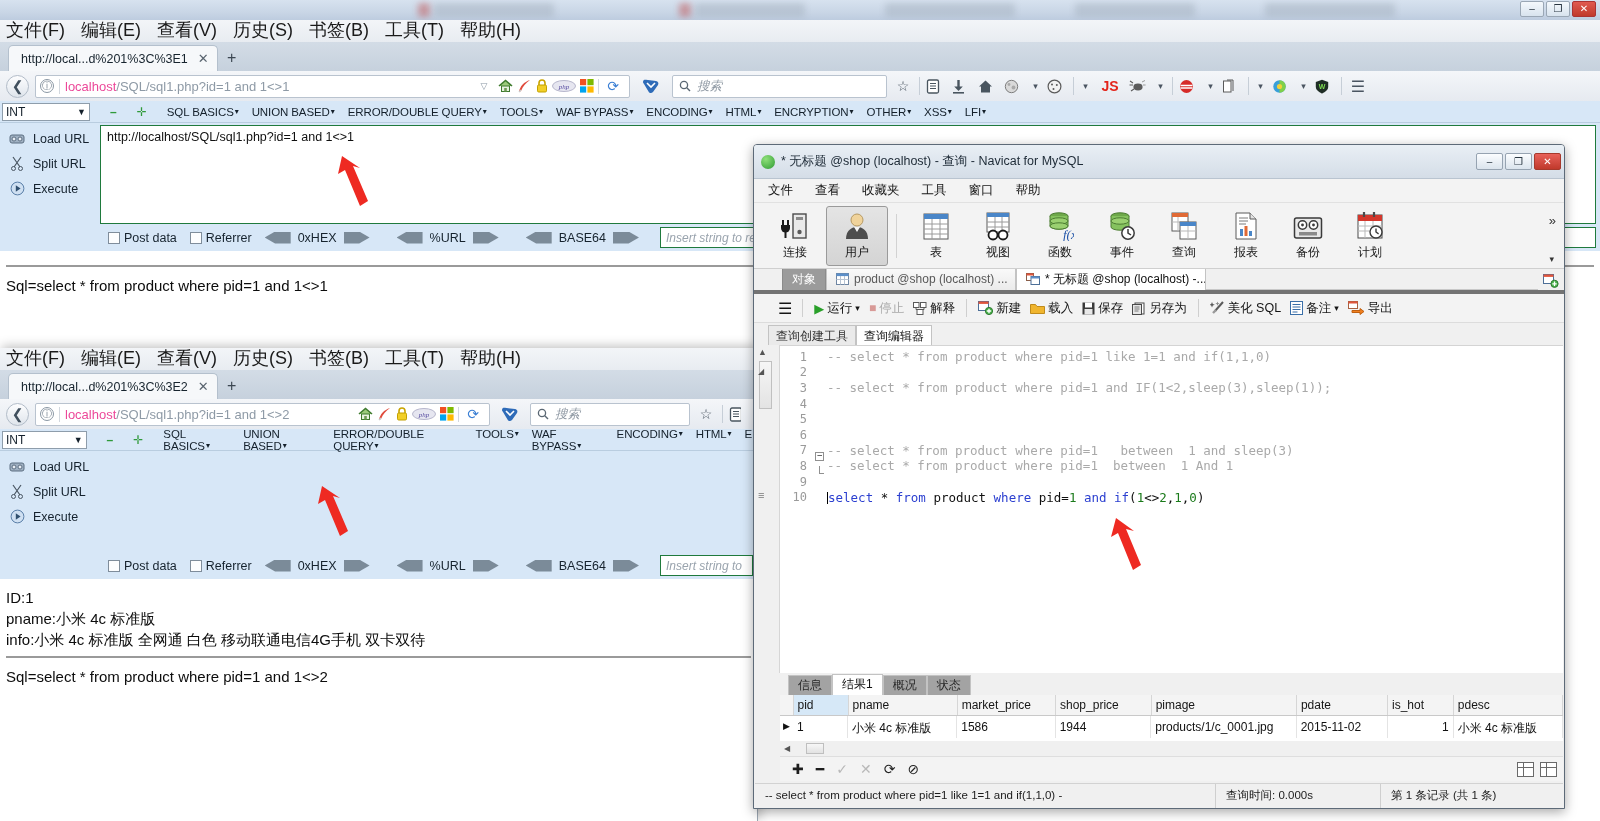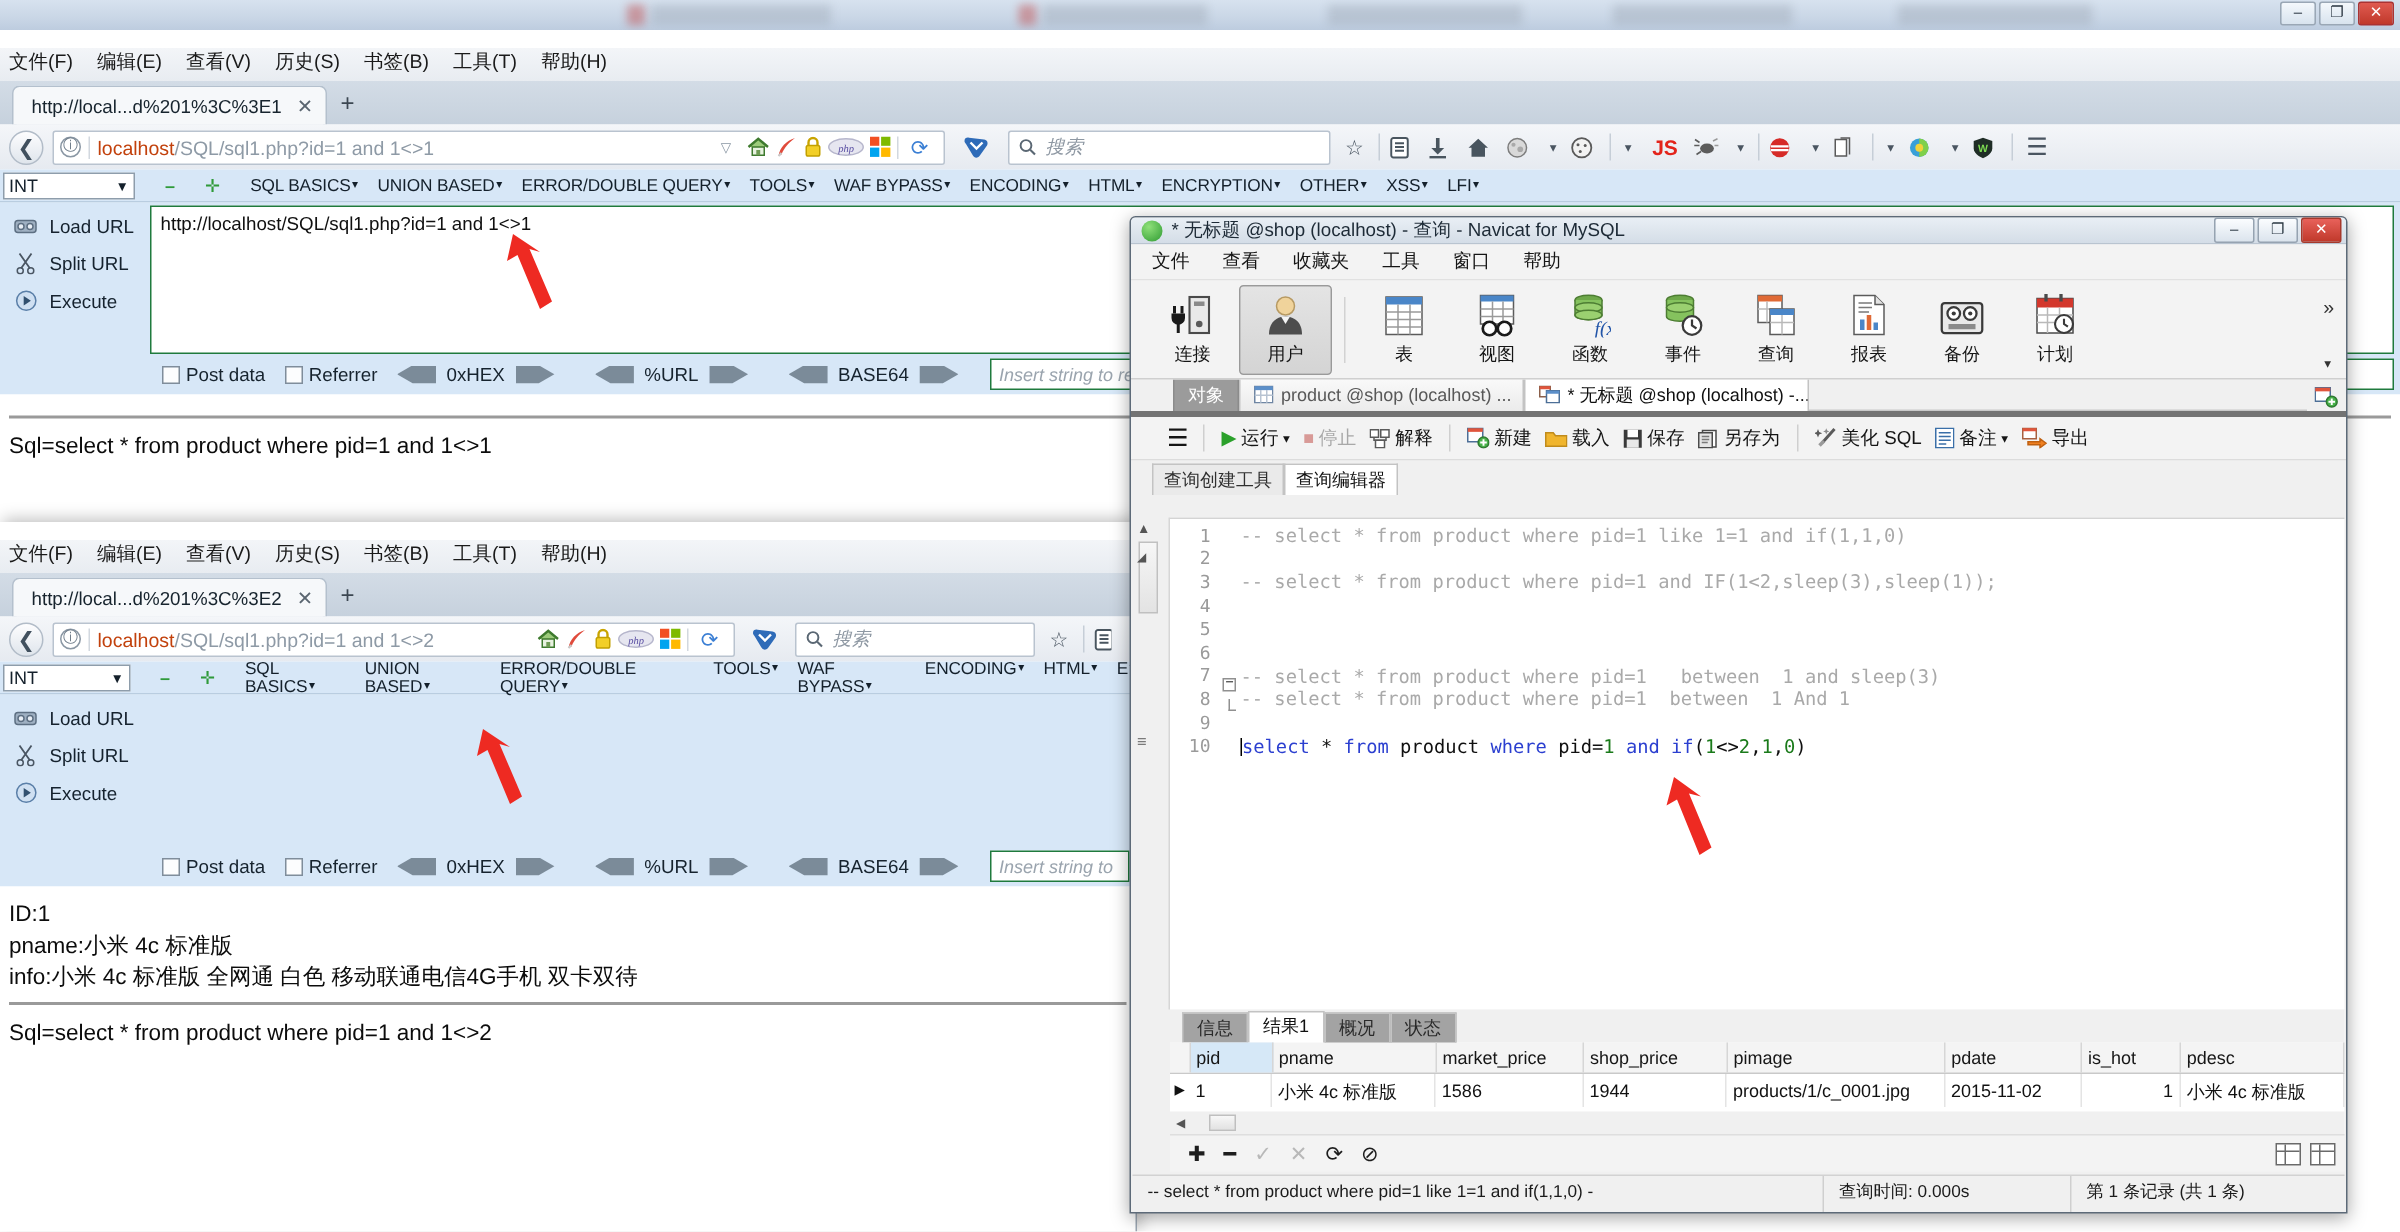--- a/index.html
+++ b/index.html
@@ -33,22 +33,22 @@
     width: 24px; height: 16px; border: 1px solid #9aa7b5; border-radius: 2px;
     background: linear-gradient(180deg,#f4f8fc,#d8e3ee);
     font-size: 10px; text-align: center; line-height: 14px; color: #27333f;
   }
   .win-ctrl-top div.close { background: linear-gradient(180deg,#e05a50,#c0392b); color:#fff; border-color:#a33; }
 
   
   .ffwin { position: absolute; background: #fff; }
   .ff-menubar {
     height: 22px; background: linear-gradient(180deg,#f3f5f8,#e8ecf1);
-    display: flex; align-items: flex-start; padding-left: 6px; gap: 16px;
-    font-size: 13px; color: #1a1a1a; margin-top: 12px;
+    display: flex; align-items: flex-end; padding-left: 6px; gap: 16px;
+    font-size: 18px; color: #1a1a1a;
   }
   .ff-menubar span { white-space: nowrap; }
   .ff-tabbar {
     height: 29px; background: linear-gradient(180deg,#d3dce6,#c6d1dd);
     display: flex; align-items: flex-end; padding-left: 8px;
   }
   .ff-tab {
     height: 26px; background: #f6f8fa; border: 1px solid #b4c0cd; border-bottom: none;
     border-radius: 5px 5px 0 0; display: flex; align-items: center;
     padding: 0 8px 0 12px; gap: 10px; font-size: 12.5px; color: #17242e; max-width: 230px;
@@ -68,21 +68,21 @@
   .urlbox {
     flex: 1; height: 23px; background: #fff; border: 1px solid #b9c3cf; border-radius: 2px;
     display: flex; align-items: center; gap: 5px; padding: 0 4px; min-width: 0;
   }
   .urlbox .info-i {
     width: 14px; height: 14px; border: 1px solid #8a97a4; border-radius: 50%;
     font-size: 10px; text-align: center; line-height: 12px; color: #6d7b89; flex: none;
   }
   .urlbox .sep { width: 1px; height: 15px; background: #d2d8df; flex: none; }
   .urltext { font-size: 13px; color: #8e9aa6; white-space: nowrap; overflow: hidden; }
-  .urltext b { color: #c2410c; font-weight: normal; }
+  .urltext b { color: #ec4899; font-weight: normal; }
   .url-icons { display: flex; align-items: center; gap: 4px; flex: none; padding-right: 2px;}
   .searchbox {
     width: 215px; height: 23px; background: #fff; border: 1px solid #b9c3cf; border-radius: 2px;
     display: flex; align-items: center; gap: 6px; padding: 0 6px;
     font-style: italic; color: #8e98a3; font-size: 12.5px;
   }
   .tbicon { width: 20px; text-align: center; font-size: 14px; color: #4a5561; flex: none; cursor: default; }
   .vsep { width: 1px; height: 18px; background: #c6ced7; flex: none; }
 
   
@@ -130,21 +130,21 @@
 
   
   #navicat {
     position: absolute; left: 753px; top: 144px; width: 812px; height: 665px;
     background: #f0f0f0;
     border: 1px solid #5d6a78;
     border-radius: 4px 4px 0 0;
     box-shadow: 0 3px 12px rgba(0,0,0,0.35);
   }
   .nv-title {
-    height: 18px; background: linear-gradient(180deg,#e9eff5,#d4dde7);
+    height: 34px; background: linear-gradient(180deg,#e9eff5,#d4dde7);
     display: flex; align-items: center; padding-left: 7px; gap: 6px;
     border-radius: 3px 3px 0 0; font-size: 12.5px; color: #1d2a36;
     border-bottom: 1px solid #b9c4d0;
   }
   .nv-logo { width: 14px; height: 14px; border-radius: 50%;
     background: radial-gradient(circle at 35% 30%, #8fe07a, #2f9b32); flex: none; }
   .nv-winctrl { margin-left: auto; display: flex; gap: 2px; padding-right: 3px; }
   .nv-winctrl div {
     width: 27px; height: 17px; border: 1px solid #96a3b1; border-radius: 2px;
     background: linear-gradient(180deg,#fbfdff,#dbe4ed);

